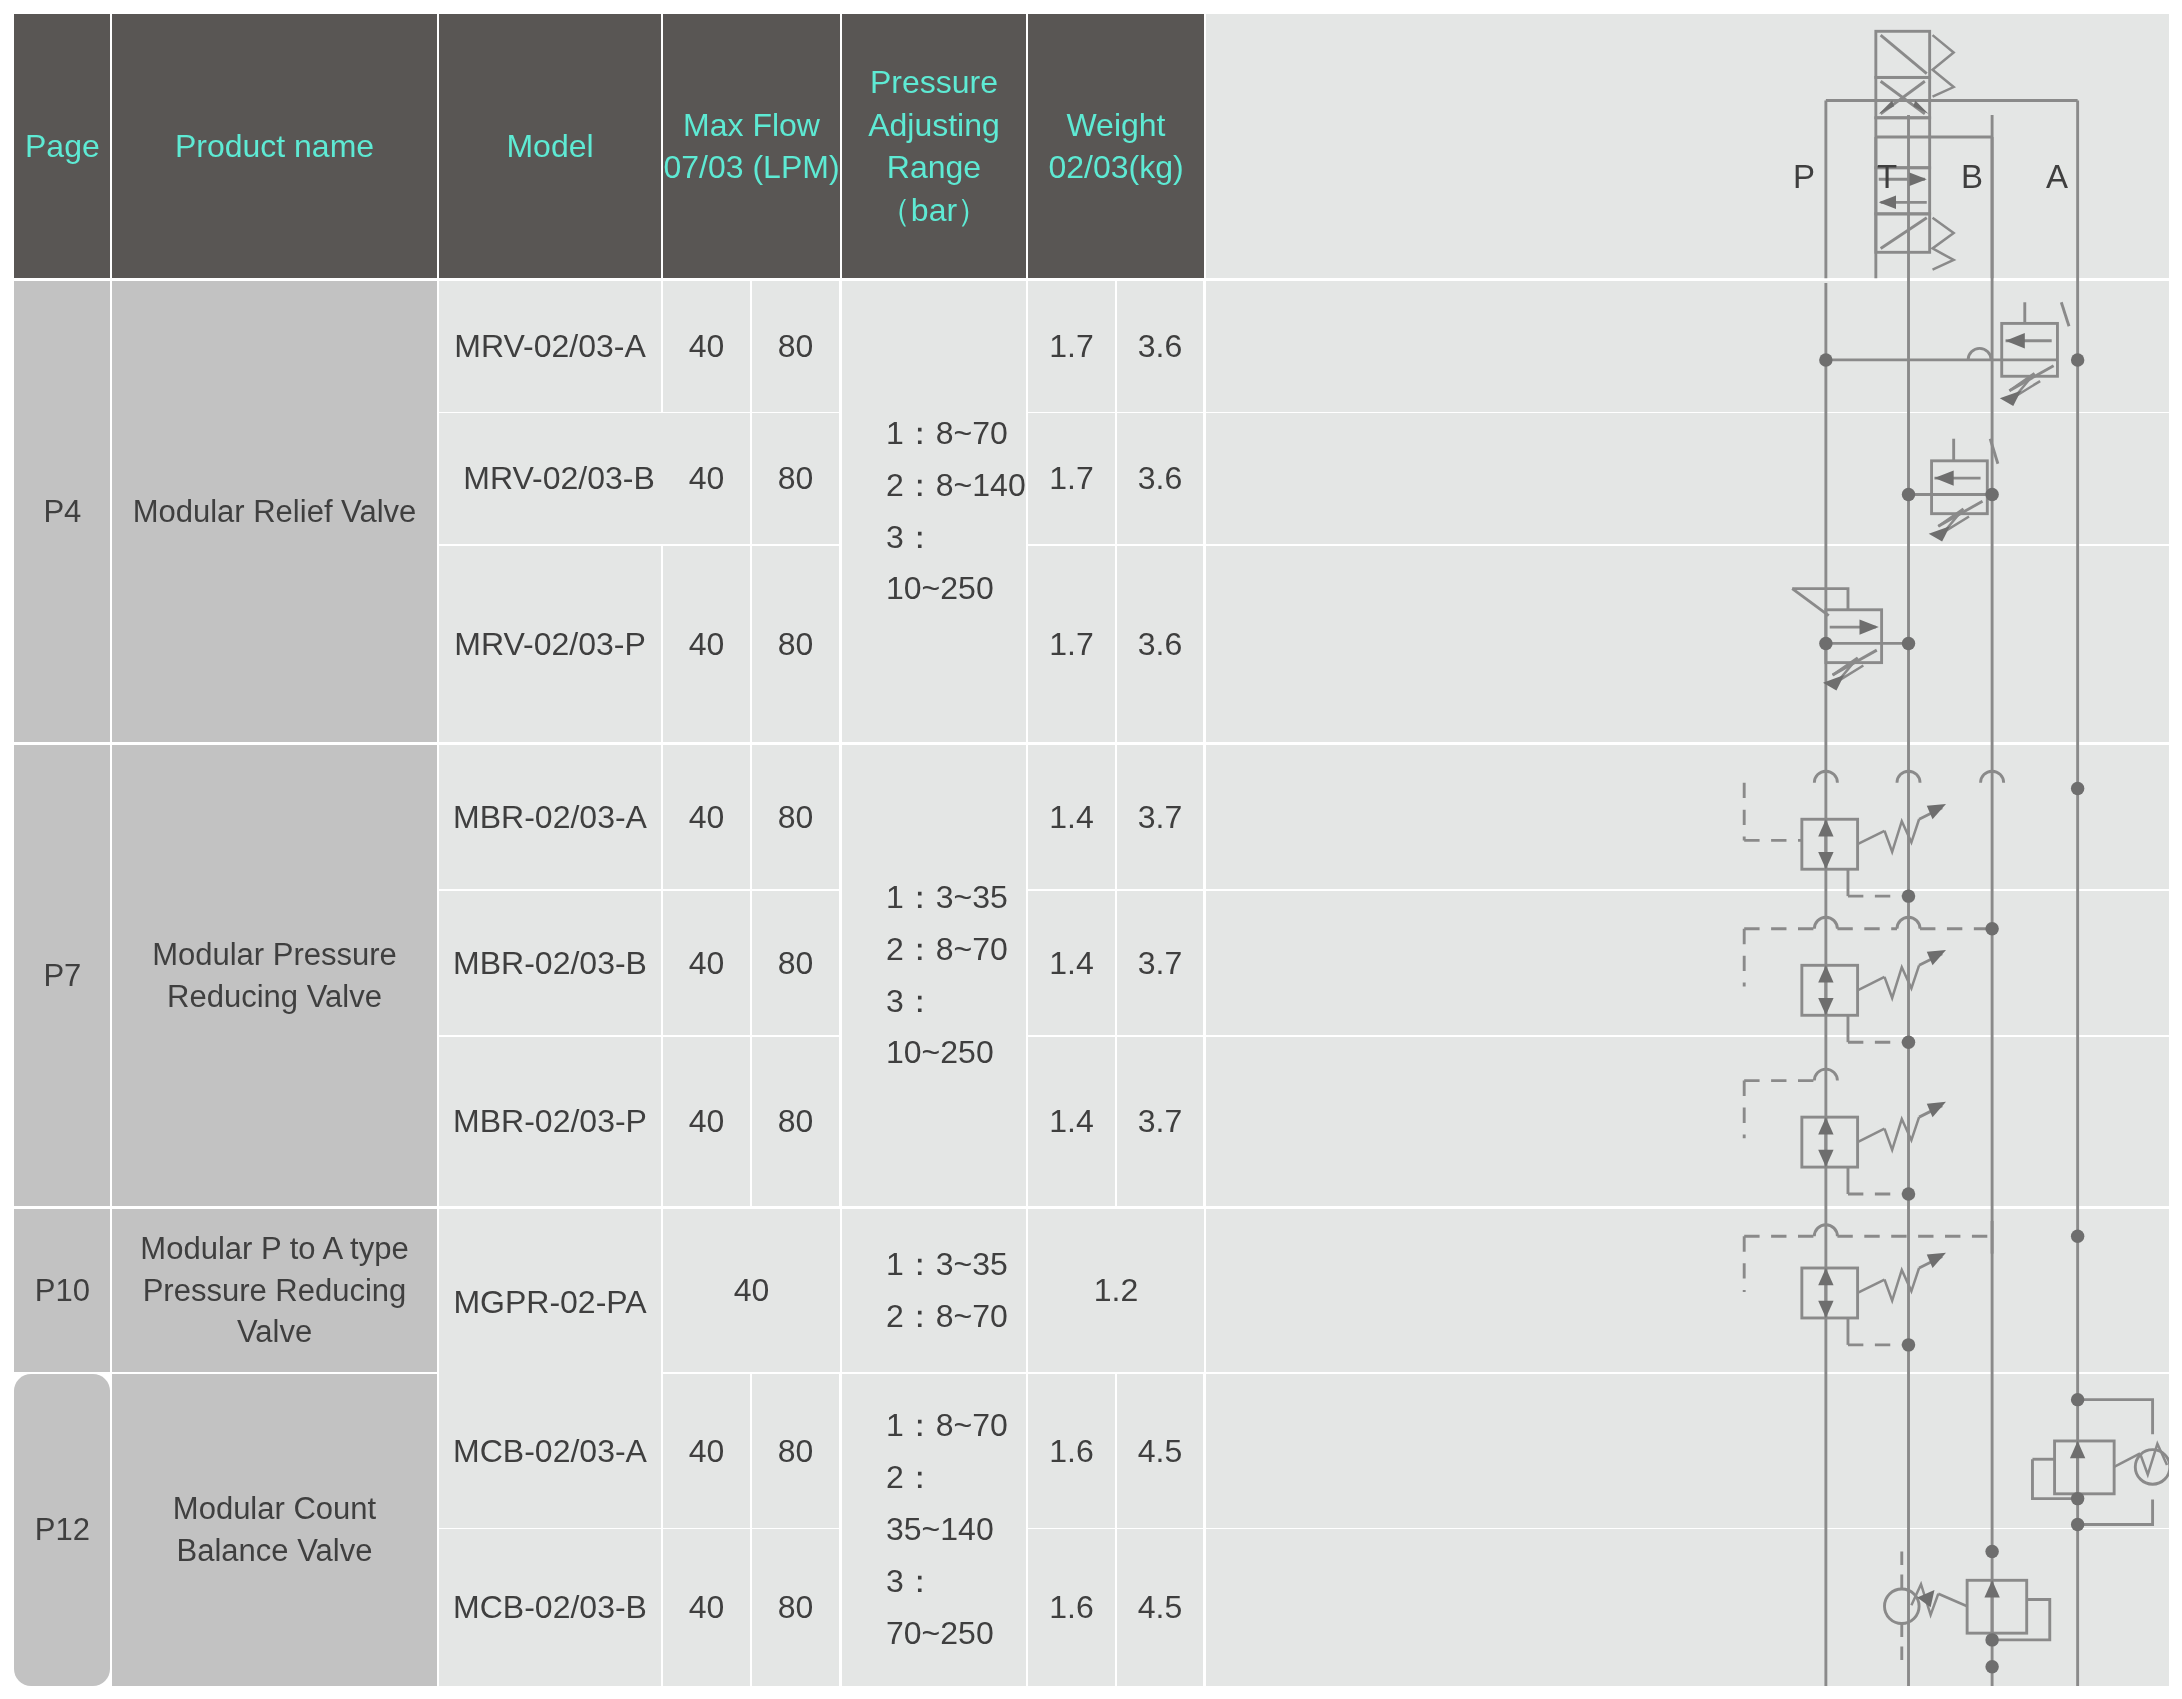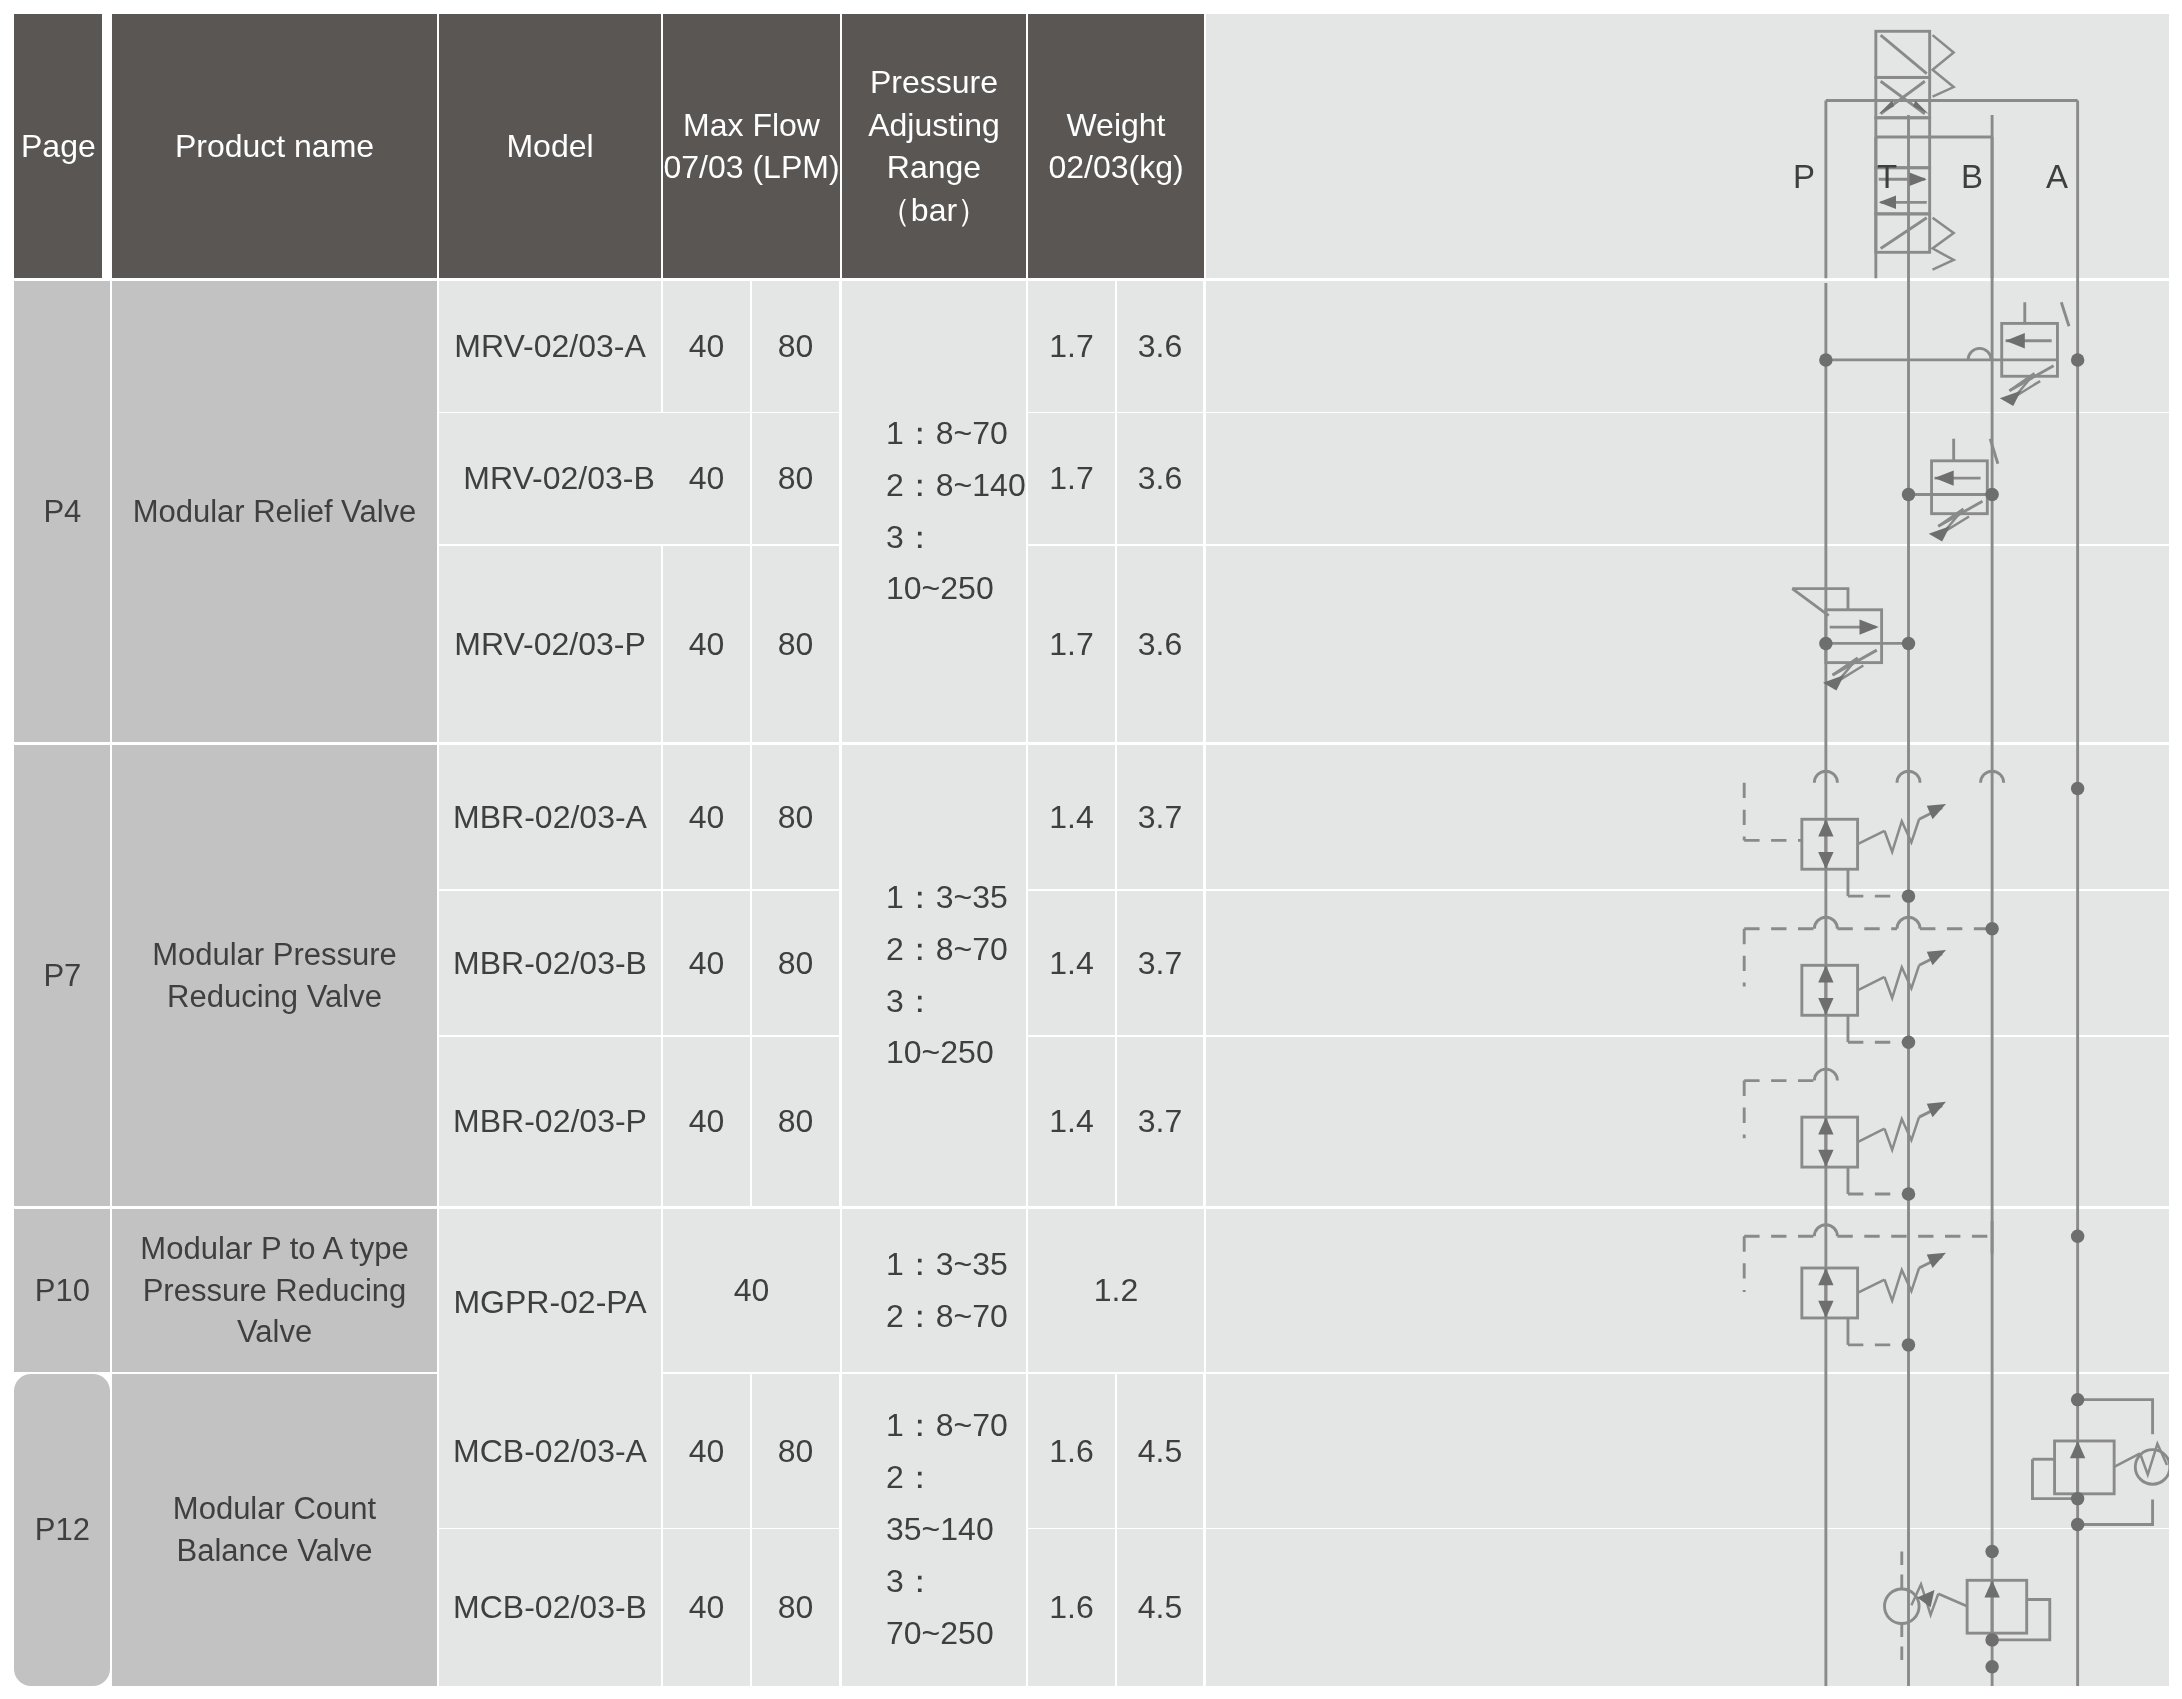--- a/index.html
+++ b/index.html
@@ -2,39 +2,39 @@
 <html><head>
 <meta charset="utf-8">
 <style>
   html,body{margin:0;padding:0;background:#ffffff;}
   body{font-family:"Liberation Sans","DejaVu Sans",sans-serif;}
   #sheet{position:relative;width:2183px;height:1699px;background:#fff;overflow:hidden;}
 
   
   .cell{position:absolute;box-sizing:border-box;display:flex;align-items:center;justify-content:center;
         text-align:center;line-height:1.34;color:#3f3f3f;}
-  .hdr{background:#595654;color:#ffffff;font-size:32px;}
+  .hdr{background:#595654;color:#5eead4;font-size:32px;}
   .grp{background:#c2c2c2;font-size:31px;}
   .dat{background:#e4e6e5;font-size:32px;}
   .diagcell{background:#e4e6e5;}
 
   .pressure{font-size:32px;text-align:left;justify-content:flex-start;padding-left:44px;line-height:1.62;}
   .multiline{white-space:pre-line;}
 
   
   .diagram{position:absolute;left:1206px;top:14.4px;width:963px;height:1672px;pointer-events:none;}
   .diagram svg{display:block;}
   .portlabel{position:absolute;font-size:33px;color:#3f3f3f;}
 </style>
 </head>
 <body>
 
 <div id="sheet">
 
-  <div class="cell hdr" style="left:14.4px;top:14.4px;width:88px;height:264px;">Page</div>
+  <div class="cell hdr" style="left:14.4px;top:14.4px;width:96px;height:264px;">Page</div>
 
   <div class="cell hdr" style="left:112px;top:14.4px;width:325px;height:264px;">Product name</div>
 
   <div class="cell hdr" style="left:439px;top:14.4px;width:222px;height:264px;">Model</div>
 
   <div class="cell hdr multiline" style="left:663px;top:14.4px;width:177px;height:264px;">Max Flow
 07/03 (LPM)</div>
 
   <div class="cell hdr multiline" style="left:842px;top:14.4px;width:184px;height:264px;">Pressure
 Adjusting

